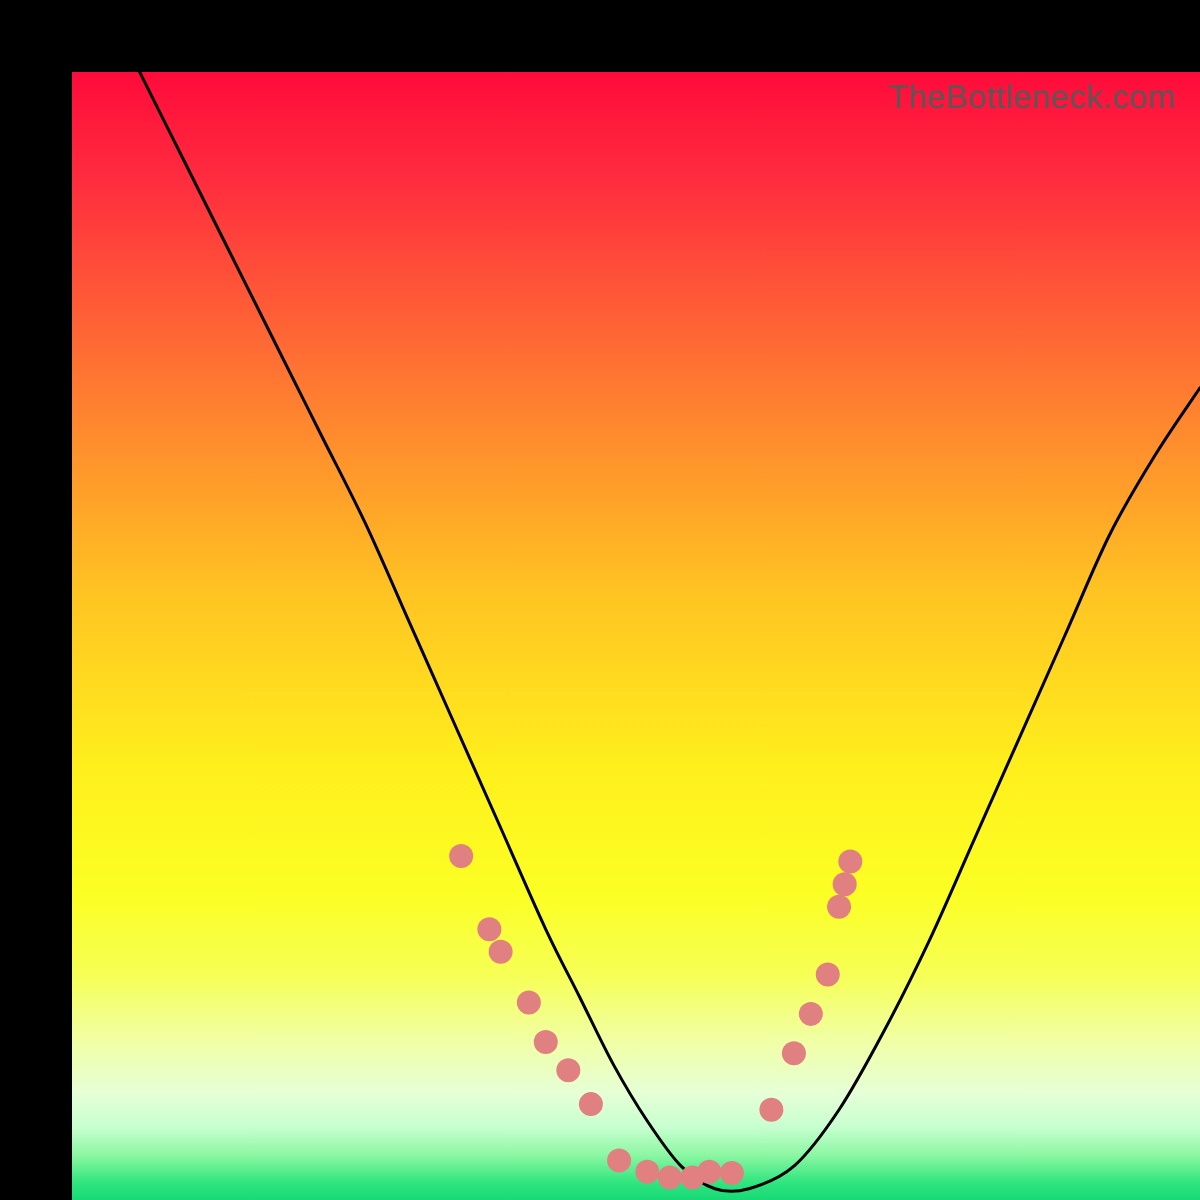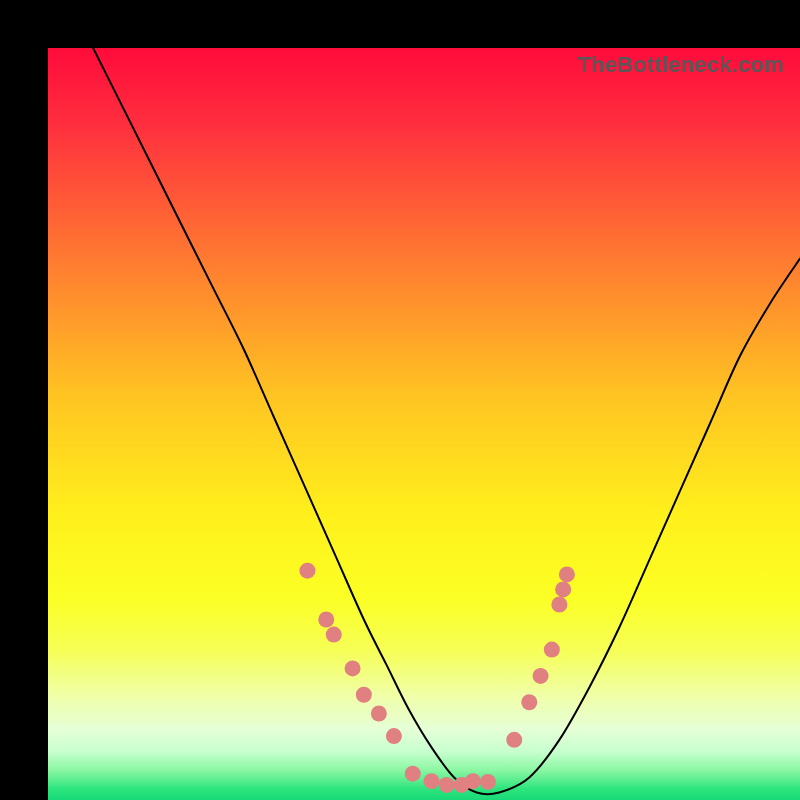--- a/index.html
+++ b/index.html
@@ -35,21 +35,21 @@
   .svg-layer {
     position: absolute;
     inset: 0;
     display: block;
   }
   .watermark {
     position: absolute;
     top: 4px;
     right: 16px;
     font-size: 22px;
-    font-weight: 700;
+    font-weight: 400;
     color: #585858;
     letter-spacing: 0.2px;
     font-family: Arial, sans-serif;
   }
 </style>
 </head>
 <body>
 
 <div class="frame">
   <div class="plot">

